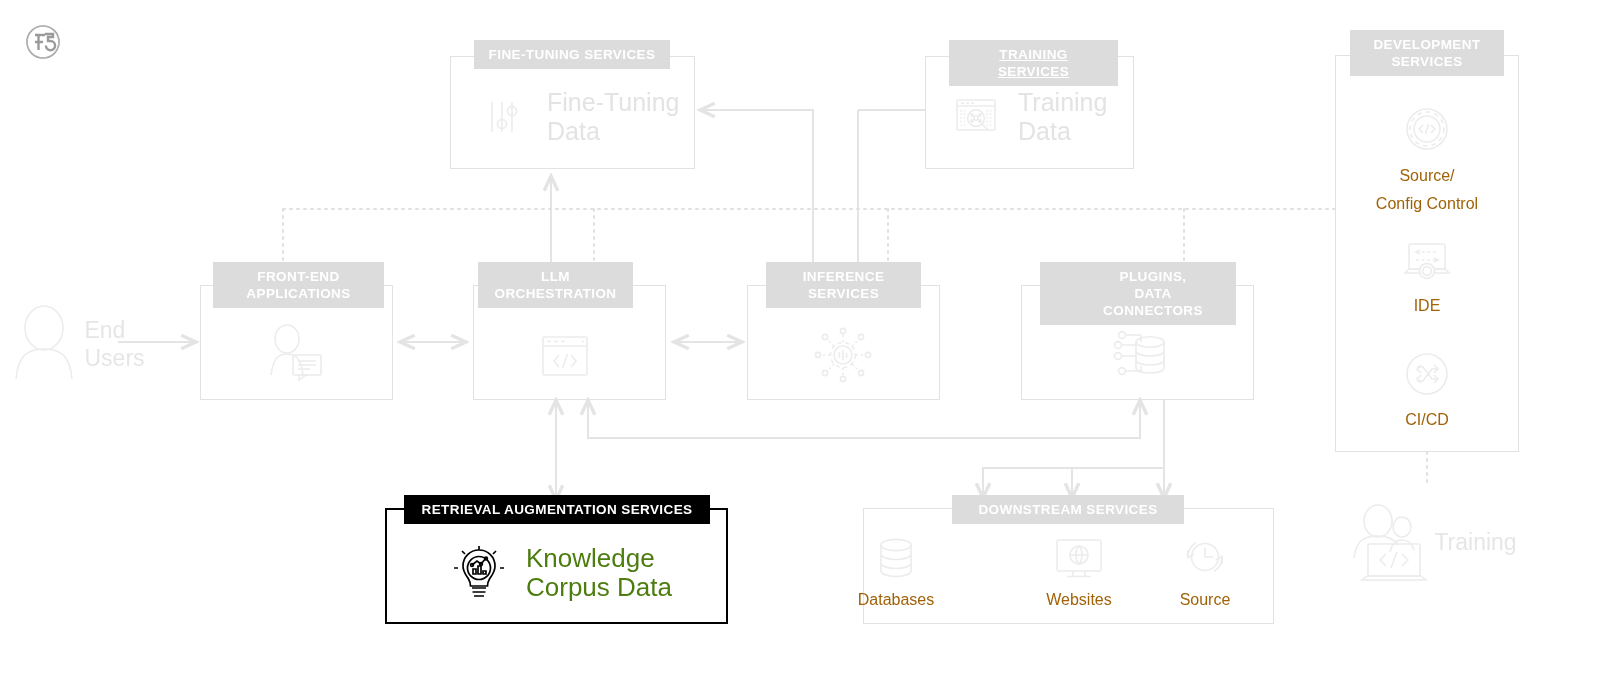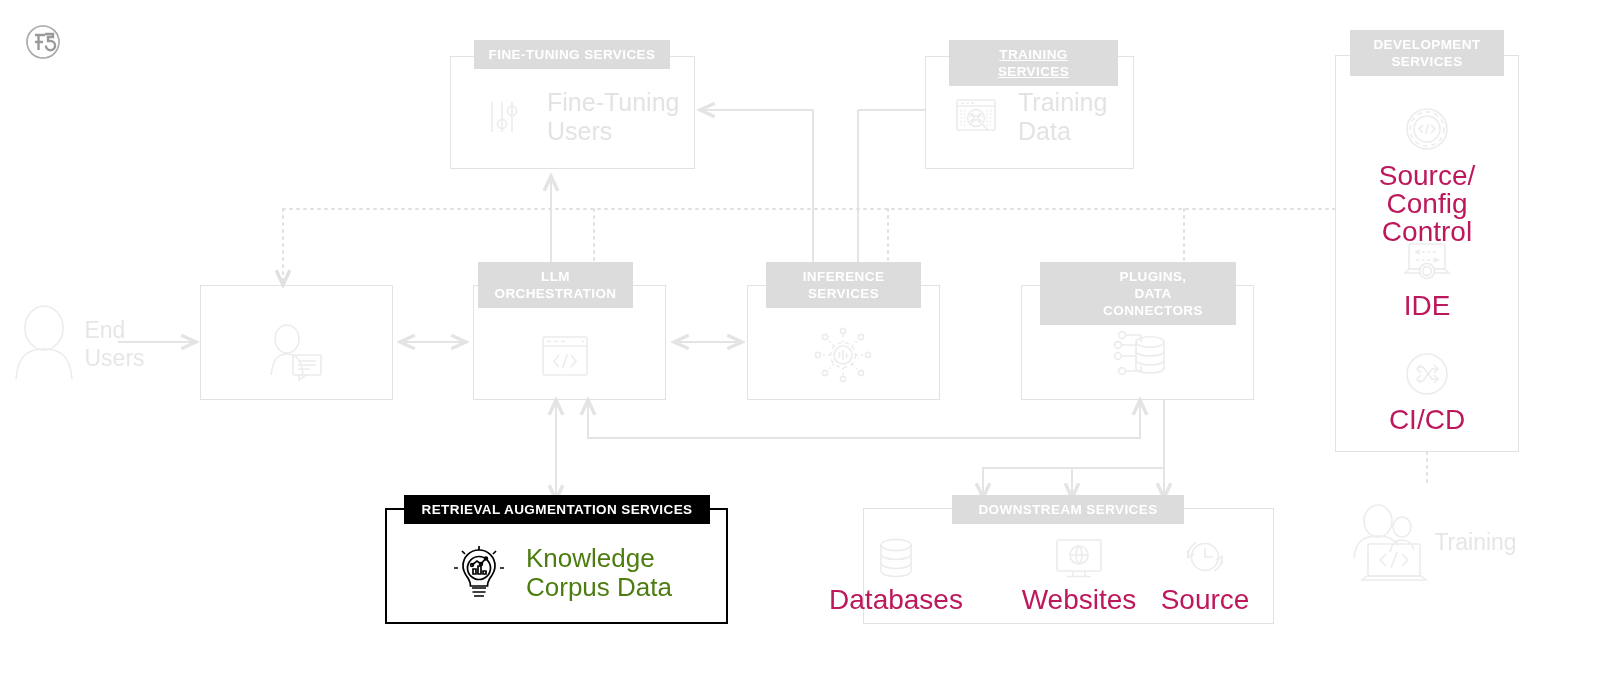--- a/index.html
+++ b/index.html
@@ -11,21 +11,21 @@
   .box.dark{border:2px solid #000;}
   .hdr{position:absolute;background:#dcdcdc;color:#fff;font-weight:bold;
        text-align:center;letter-spacing:.4px;line-height:17px;
        font-size:13.5px;padding:6px 14px;box-sizing:border-box;white-space:pre-line;z-index:6;}
   .hdr.dark{background:#000;color:#fff;}
 
   .cell{position:absolute;display:flex;align-items:center;gap:18px;}
   .cell .label{color:#e3e3e3;font-size:25px;line-height:29px;white-space:pre-line;}
   .cell.black .label{color:#4d7c0f;font-size:26px;line-height:29px;}
   .vcell{position:absolute;display:flex;flex-direction:column;align-items:center;gap:4px;}
-  .vcell .label{color:#be185d;font-size:28px;line-height:28px;text-align:center;white-space:pre-line;}
+  .vcell .label{color:#a16207;font-size:16px;line-height:28px;text-align:center;white-space:pre-line;}
 
   .actor{position:absolute;display:flex;flex-direction:row;align-items:center;justify-content:center;}
   .actor .label{color:#e6e6e6;font-size:23px;line-height:28px;margin-top:2px;}
 
   svg{display:block;overflow:visible;}
   .ln{stroke:#e4e4e4;stroke-width:2;fill:none;}
   .ln-dot{stroke:#e0e0e0;stroke-width:2;fill:none;stroke-dasharray:2 5;stroke-linecap:round;}
   .ico{stroke:#ececec;stroke-width:1.6;fill:none;}
   .ico-b{stroke:#000;stroke-width:1.7;fill:none;}
   #wires{position:absolute;left:0;top:0;width:1600px;height:678px;z-index:1;}
@@ -95,21 +95,21 @@
     <svg width="46" height="46" viewBox="0 0 46 46">
       <g class="ico">
         <path d="M9 8 V38"></path>
           <path d="M19 8 V38"></path>
           <path d="M29 8 V38"></path>
         <circle cx="19" cy="30" r="4.6"></circle>
           <circle cx="29" cy="17" r="4.6"></circle>
       </g>
     </svg>
     <div class="label">Fine-Tuning
-Users</div>
+Data</div>
   </div>
 
   <div class="box" style="left:925px;top:56px;width:209px;height:113px;"></div>
   <div class="hdr" style="left:949px;top:40px;width:169px;text-decoration:underline;">TRAINING SERVICES</div>
   <div class="cell" style="left:952px;top:92px;width:200px;height:50px;">
     <svg width="48" height="46" viewBox="0 0 48 46">
       <g class="ico">
         <rect x="5" y="6" width="38" height="30" rx="1"></rect>
         <path d="M5 12 H43"></path>
         <path d="M9 9.2 h3 M14 9.2 h3 M19 9.2 h3"></path>
@@ -177,20 +177,22 @@
         <path d="M35 15 l4 4 -4 4"></path>
         <path d="M35 25 l4 4 -4 4"></path>
         <path d="M22 15 l-4 4 4 4"></path>
         <path d="M22 25 l-4 4 4 4"></path>
       </g>
     </svg>
     <div class="label">CI/CD</div>
   </div>
 
   <div class="box" style="left:200px;top:285px;width:193px;height:115px;"></div>
+  <div class="hdr" style="left:213px;top:262px;width:171px;">FRONT-END
+APPLICATIONS</div>
   <div class="cell" style="left:265px;top:322px;width:70px;height:60px;">
     <svg width="62" height="60" viewBox="0 0 62 60">
       <g class="ico">
         <ellipse cx="22" cy="17" rx="12" ry="14"></ellipse>
         <path d="M6 53 C8 38 12 32 22 32 C32 32 36 38 38 53"></path>
         <rect x="28" y="33" width="28" height="20" rx="1"></rect>
         <path d="M34 58 L34 53 L41 53 Z"></path>
         <path d="M33 39 H51 M33 43 H51 M33 47 H45"></path>
       </g>
     </svg>

